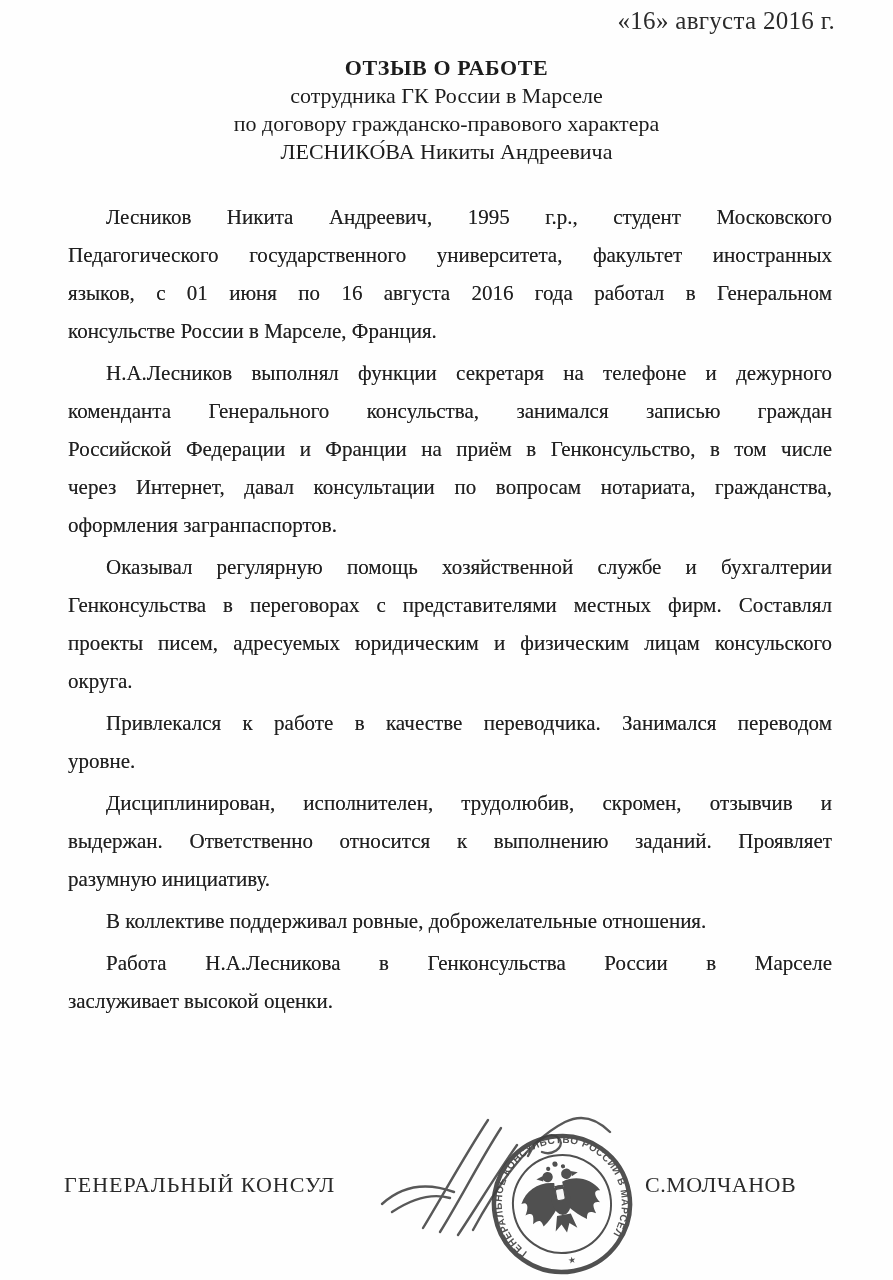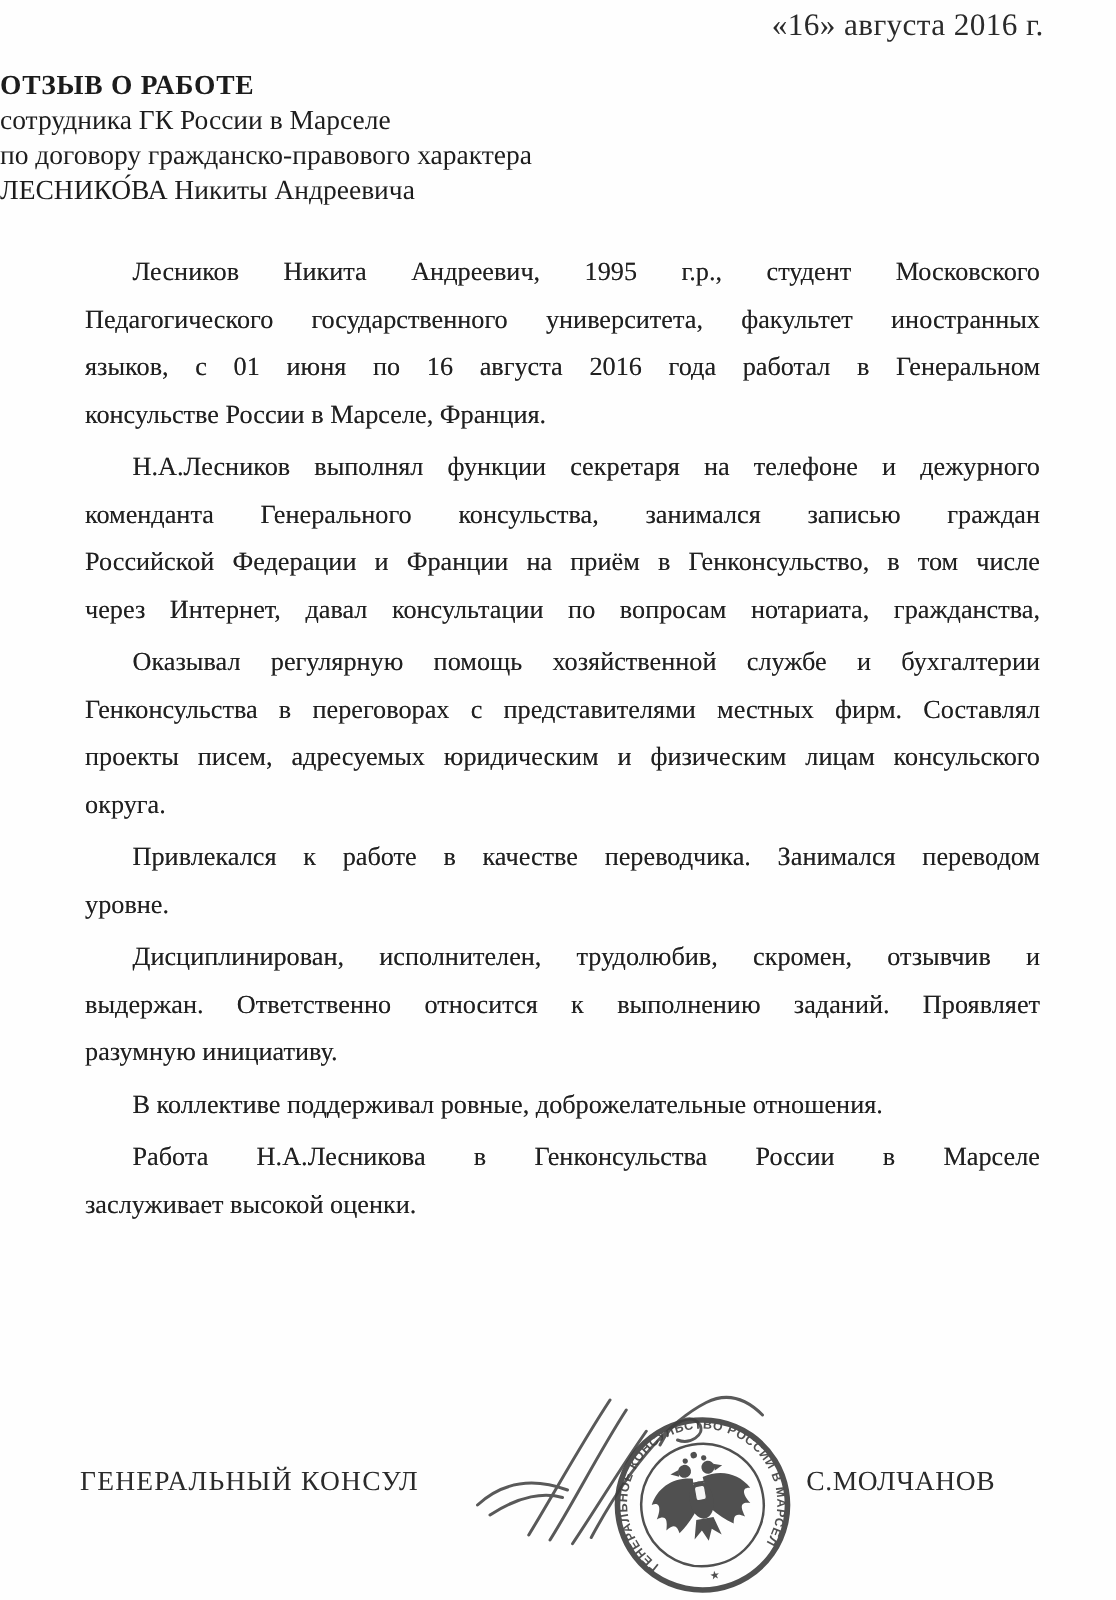--- a/index.html
+++ b/index.html
@@ -12,21 +12,21 @@
     color:#222222;
     overflow:hidden;
   }
   .date{
     position:absolute;top:7px;right:58px;
     font-size:25px;color:#2b2b2b;
     letter-spacing:.3px;
   }
   .title-block{
     padding-top:54px;
-    text-align:left;
+    text-align:center;
     font-size:22px;
     line-height:28px;
     color:#1c1c1c;
   }
   .title-heading{font-weight:bold;letter-spacing:.6px;}
   .body{
     margin:32px 61px 0 68px;
     font-size:21px;
     line-height:38px;
     color:#202020;
@@ -90,20 +90,21 @@
       <div class="line first">Лесников Никита Андреевич, 1995 г.р., студент Московского</div>
       <div class="line">Педагогического государственного университета, факультет иностранных</div>
       <div class="line">языков, с 01 июня по 16 августа 2016 года работал в Генеральном</div>
       <div class="line last">консульстве России в Марселе, Франция.</div>
     </div>
     <div class="para">
       <div class="line first">Н.А.Лесников выполнял функции секретаря на телефоне и дежурного</div>
       <div class="line">коменданта Генерального консульства, занимался записью граждан</div>
       <div class="line">Российской Федерации и Франции на приём в Генконсульство, в том числе</div>
       <div class="line">через Интернет, давал консультации по вопросам нотариата, гражданства,</div>
+      <div class="line last">оформления загранпаспортов.</div>
     </div>
     <div class="para">
       <div class="line first">Оказывал регулярную помощь хозяйственной службе и бухгалтерии</div>
       <div class="line">Генконсульства в переговорах с представителями местных фирм. Составлял</div>
       <div class="line">проекты писем, адресуемых юридическим и физическим лицам консульского</div>
       <div class="line last">округа.</div>
     </div>
     <div class="para">
       <div class="line first">Привлекался к работе в качестве переводчика. Занимался переводом</div>
       <div class="line last">уровне.</div>

